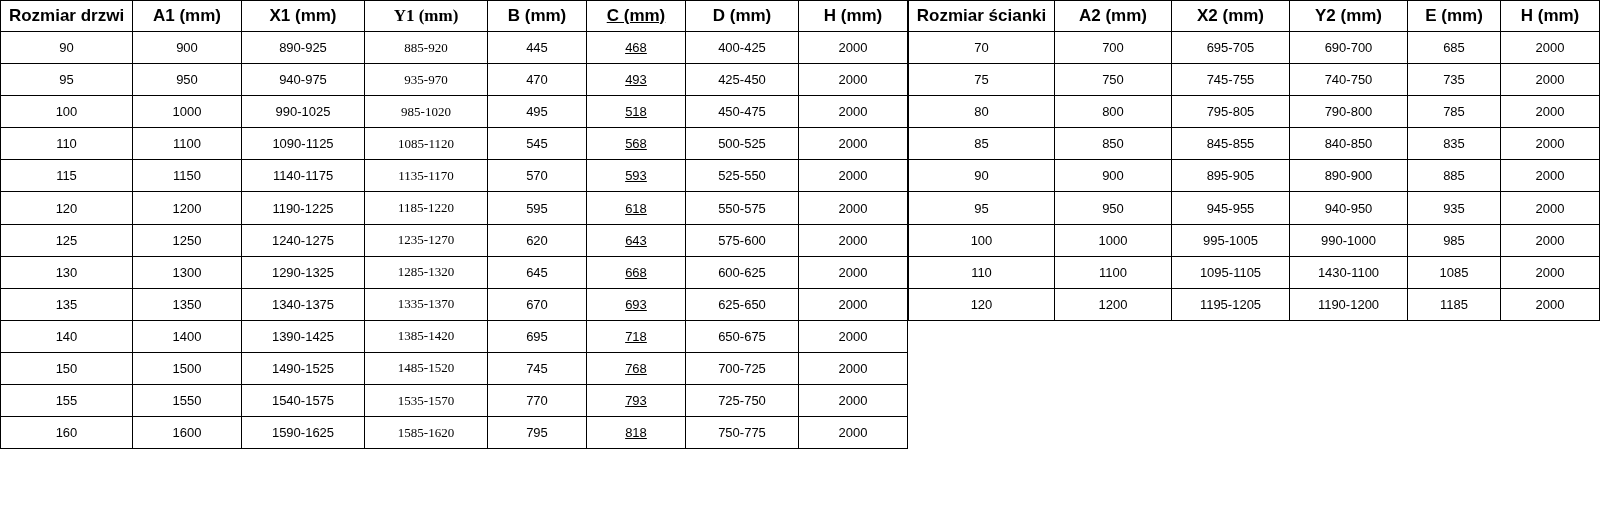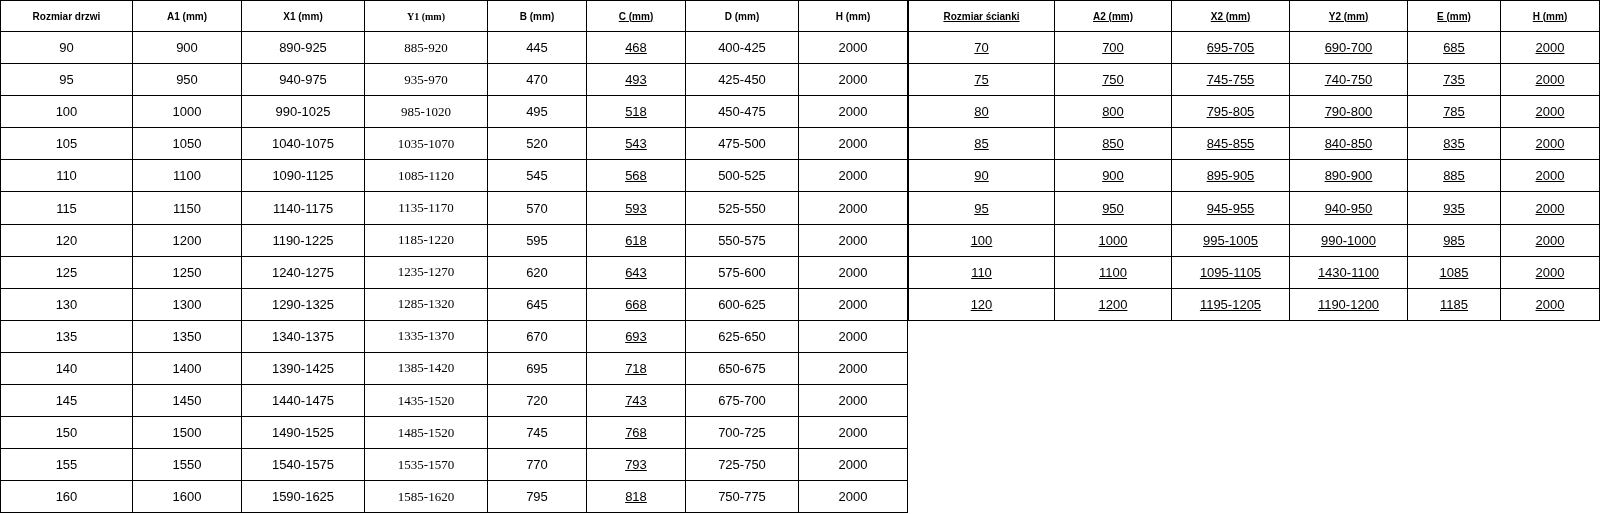--- a/index.html
+++ b/index.html
@@ -17,38 +17,38 @@
   .sheet {
     position: relative;
     width: 1600px;
     height: 514px;
   }
   .table-wrap {
     position: absolute;
     top: 0;
   }
   #doors-wrap { left: 0; }
-  #walls-wrap { left: 908px; text-decoration: underline; }
+  #walls-wrap { left: 908px; }
 
   table {
     border-collapse: collapse;
     table-layout: fixed;
   }
   table td, table th {
     border: 1px solid #000000;
     text-align: center;
     vertical-align: middle;
     font-size: 13px;
     font-weight: normal;
     padding: 0;
   }
   thead th {
     font-weight: bold;
     height: 30px;
-    font-size: 10px;
+    font-size: 17px;
   }
   tbody td {
     height: 31.1px;
   }
 
   
   #doors-table .c0 { width: 131px; }
   #doors-table .c1 { width: 108px; }
   #doors-table .c2 { width: 122px; }
   #doors-table .c3 { width: 122px; font-family: Liberation Serif, serif; }
@@ -109,30 +109,20 @@
           <td class="c0">100</td>
           <td class="c1">1000</td>
           <td class="c2">990-1025</td>
           <td class="c3">985-1020</td>
           <td class="c4">495</td>
           <td class="c5">518</td>
           <td class="c6">450-475</td>
           <td class="c7">2000</td>
         </tr>
         <tr>
-          <td class="c0">105</td>
-          <td class="c1">1050</td>
-          <td class="c2">1040-1075</td>
-          <td class="c3">1035-1070</td>
-          <td class="c4">520</td>
-          <td class="c5">543</td>
-          <td class="c6">475-500</td>
-          <td class="c7">2000</td>
-        </tr>
-        <tr>
           <td class="c0">110</td>
           <td class="c1">1100</td>
           <td class="c2">1090-1125</td>
           <td class="c3">1085-1120</td>
           <td class="c4">545</td>
           <td class="c5">568</td>
           <td class="c6">500-525</td>
           <td class="c7">2000</td>
         </tr>
         <tr>
@@ -189,30 +179,20 @@
           <td class="c0">140</td>
           <td class="c1">1400</td>
           <td class="c2">1390-1425</td>
           <td class="c3">1385-1420</td>
           <td class="c4">695</td>
           <td class="c5">718</td>
           <td class="c6">650-675</td>
           <td class="c7">2000</td>
         </tr>
         <tr>
-          <td class="c0">145</td>
-          <td class="c1">1450</td>
-          <td class="c2">1440-1475</td>
-          <td class="c3">1435-1520</td>
-          <td class="c4">720</td>
-          <td class="c5">743</td>
-          <td class="c6">675-700</td>
-          <td class="c7">2000</td>
-        </tr>
-        <tr>
           <td class="c0">150</td>
           <td class="c1">1500</td>
           <td class="c2">1490-1525</td>
           <td class="c3">1485-1520</td>
           <td class="c4">745</td>
           <td class="c5">768</td>
           <td class="c6">700-725</td>
           <td class="c7">2000</td>
         </tr>
         <tr>

